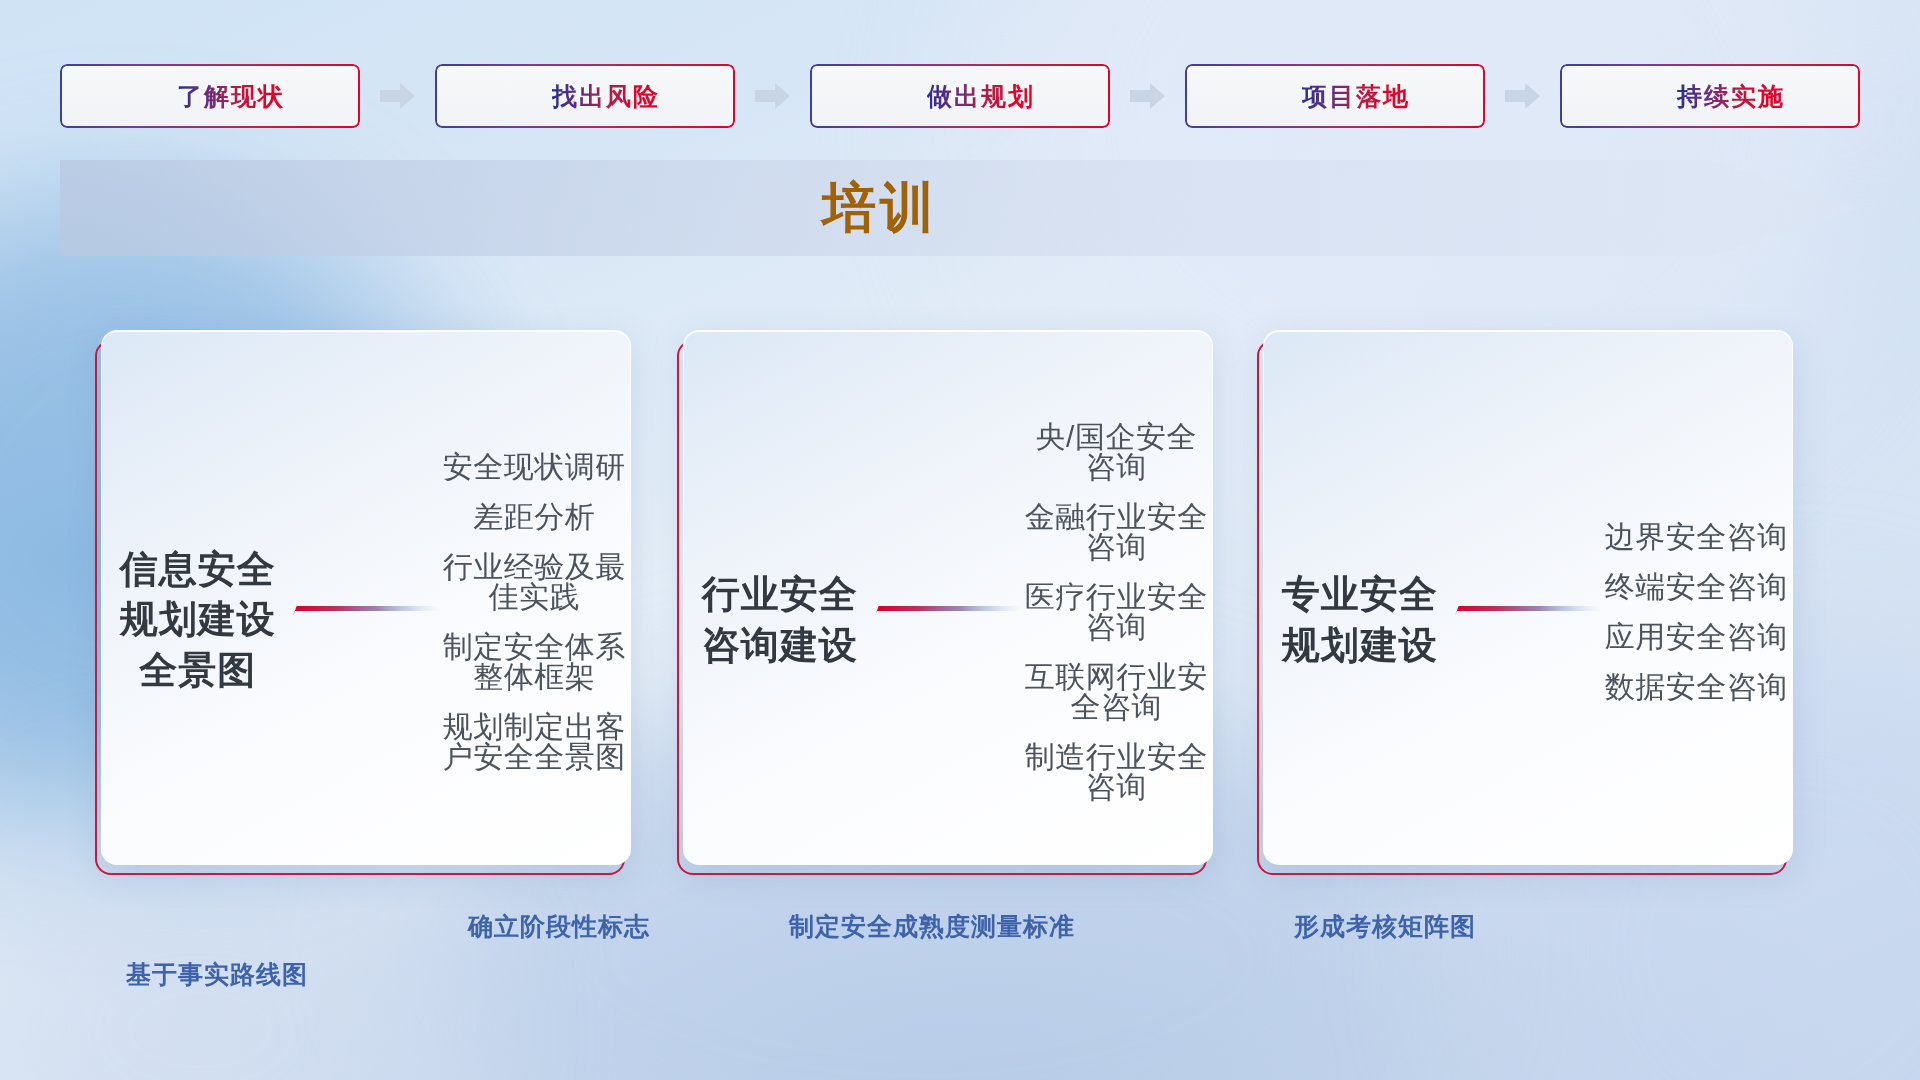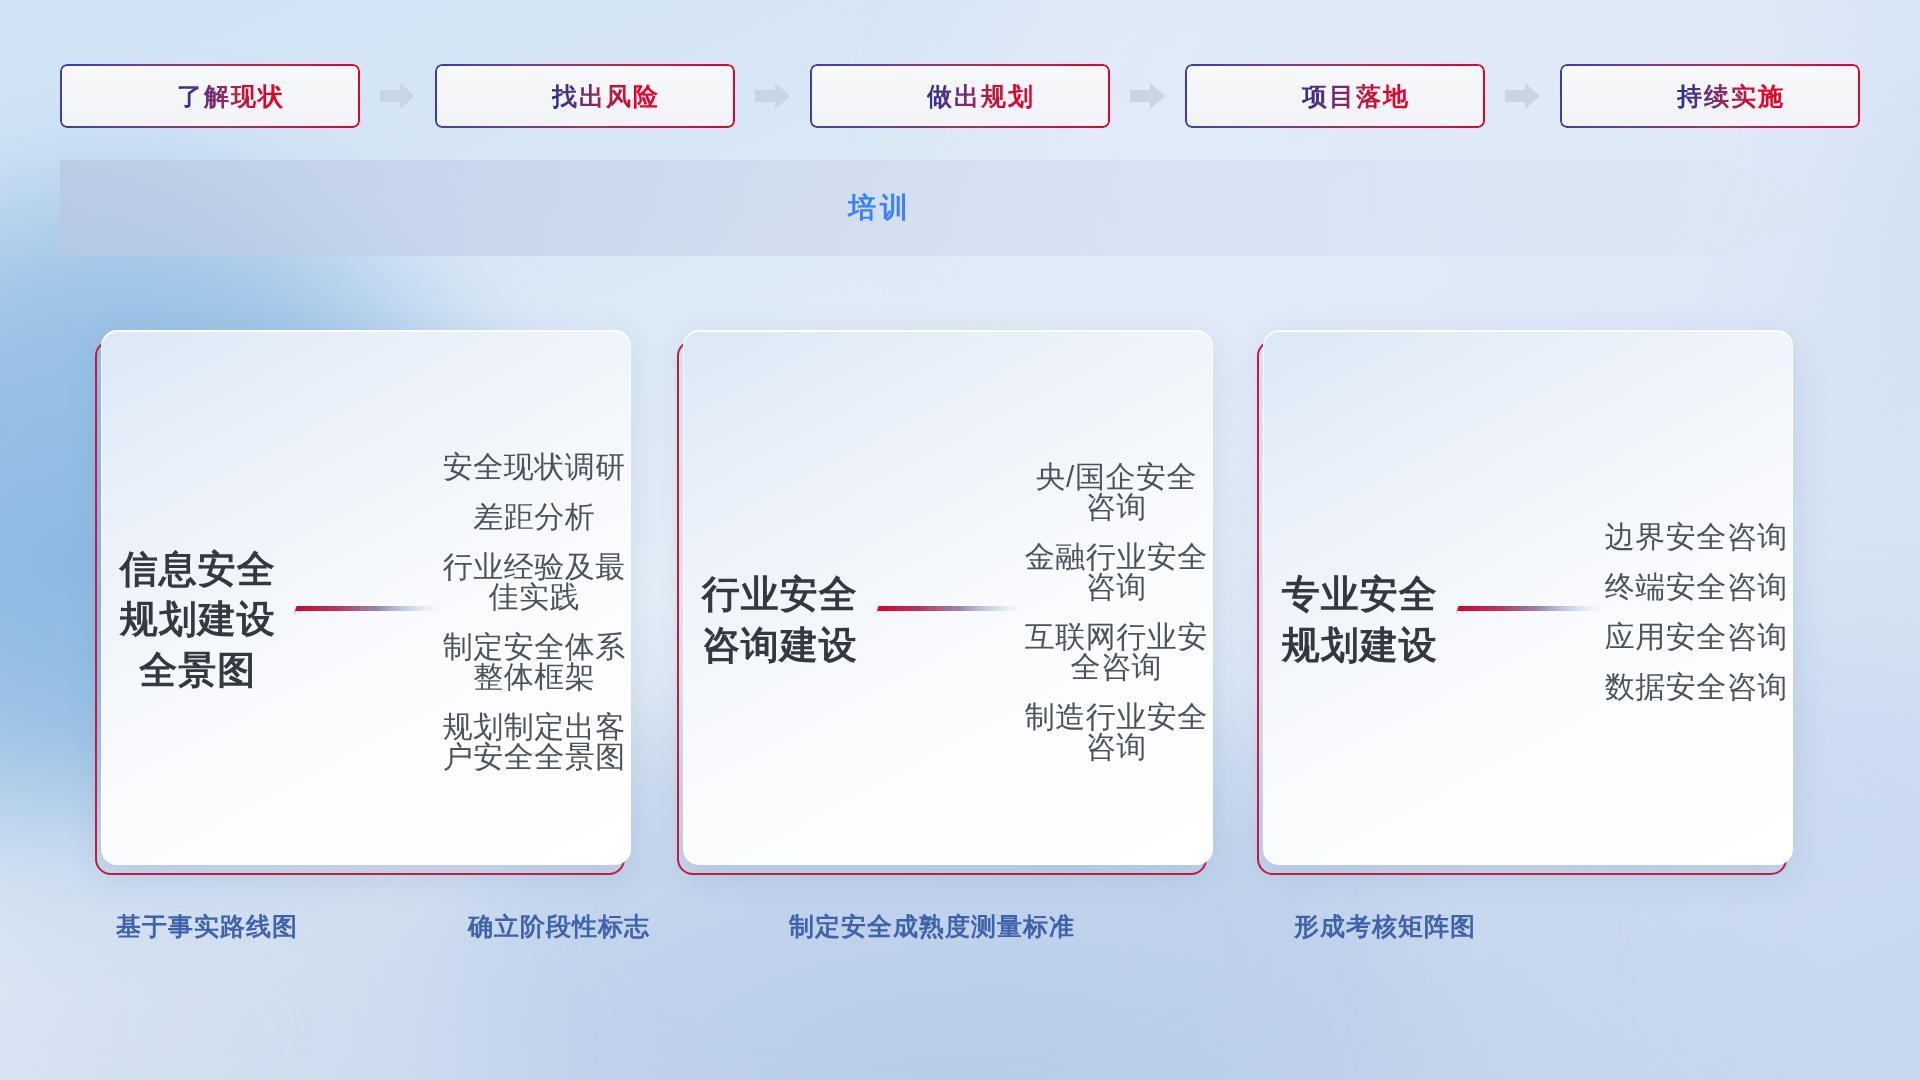--- a/index.html
+++ b/index.html
@@ -45,21 +45,21 @@
     -webkit-background-clip:text; background-clip:text; color:transparent;
   }
   .step-arrow{ width:36px; height:30px; flex:0 0 36px; }
 
   
   #banner { position:absolute; left:60px; top:160px; width:1800px; height:96px; }
   #banner .shape{ position:absolute; inset:0; }
   #banner .title{
     position:absolute; left:0; top:0; width:1640px; height:96px;
     display:flex; align-items:center; justify-content:center;
-    font-size:28px; font-weight:700; color:#3b82f6; letter-spacing:4px;
+    font-size:54px; font-weight:700; color:#a16207; letter-spacing:4px;
   }
 
   
   #cards { position:absolute; left:95px; top:330px; width:1775px; height:545px; }
   .card-wrap{ position:absolute; top:0; width:530px; height:545px; }
   .card-wrap.c1{ left:0; }
   .card-wrap.c2{ left:582px; }
   .card-wrap.c3{ left:1162px;text-decoration:underline; }
   .card-accent{
     position:absolute; left:0; top:10px; width:530px; height:535px;
@@ -86,21 +86,21 @@
     line-height:1.0; margin-bottom:20px; letter-spacing:0.5px;
   }
   .card-list li:last-child{ margin-bottom:0; }
 
   
   #captions{ position:absolute; left:0; top:910px; width:1920px; height:50px; }
   .caption{
     position:absolute; top:0; font-size:25px; font-weight:700;
     color:#3f63ab; letter-spacing:1px; white-space:nowrap;
   }
-  .cap0{ left:116px; }
+  .cap0{ left:126px;margin-top:48px; }
   .cap1{ left:468px; }
   .cap2{ left:789px; }
   .cap3{ left:1294px; }
 </style>
 </head>
 <body>
 
 <div class="bg-blob blob-a"></div>
 <div class="bg-blob blob-b"></div>
 <div class="bg-blob blob-c"></div>
@@ -197,20 +197,21 @@
             <stop offset="58%" stop-color="#7a5e97" stop-opacity="0.75"></stop>
             <stop offset="80%" stop-color="#8fa8cd" stop-opacity="0.45"></stop>
             <stop offset="100%" stop-color="#c3d3e8" stop-opacity="0.05"></stop>
           </linearGradient>
         </defs>
         <path d="M0 14 L10 4 H400 L400 9 H6 Z" fill="url(#div2)"></path>
       </svg>
       <ul class="card-list">
         <li>央/国企安全咨询</li>
         <li>金融行业安全咨询</li>
+        <li>医疗行业安全咨询</li>
         <li>互联网行业安全咨询</li>
         <li>制造行业安全咨询</li>
       </ul>
     </div>
   </div>
 
   <div class="card-wrap c3">
     <div class="card-accent"></div>
     <div class="card">
       <div class="card-title">专业安全规划建设</div>

